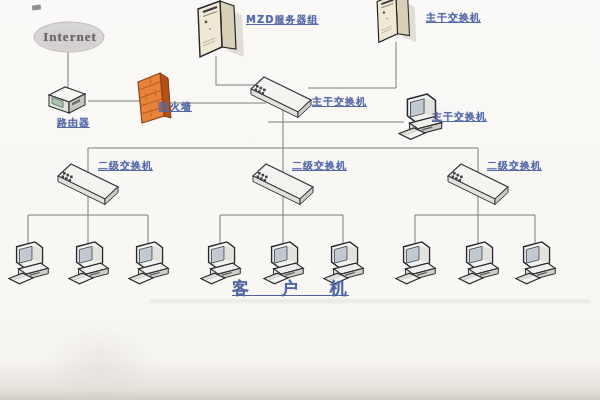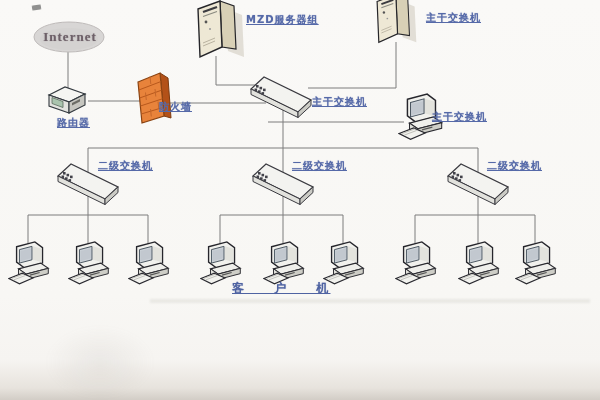--- a/index.html
+++ b/index.html
@@ -10,21 +10,21 @@
   }
   .node{position:absolute;}
   .node svg{display:block;width:100%;height:100%;filter:blur(.3px);}
   #links{position:absolute;left:0;top:0;filter:blur(.3px);}
   .label{
     position:absolute;font-size:10px;font-weight:700;color:#5569a8;
     letter-spacing:1px;white-space:nowrap;line-height:12px;
     text-shadow:0 0 1px rgba(85,105,168,.55);
     text-decoration:underline;
   }
-  .label.clients{font-size:12px;word-spacing:22px;letter-spacing:2px;color:#4f63a2;}
+  .label.clients{font-size:17px;word-spacing:22px;letter-spacing:2px;color:#4f63a2;}
   #internet-label{
     position:absolute;left:36px;top:29px;width:68px;text-align:center;
     font-family:"Liberation Serif","DejaVu Serif",serif;font-size:13px;font-weight:700;
     color:#6e6169;letter-spacing:1px;text-shadow:0 0 1px rgba(110,97,105,.6);
   }
   #artifact-mark{position:absolute;left:32px;top:5px;width:9px;height:5px;
     background:#6d6d6d;opacity:.75;border-radius:1px;transform:rotate(-8deg);filter:blur(.4px);}
   #streak{position:absolute;left:150px;top:299px;width:440px;height:4px;
     background:rgba(150,148,138,.14);filter:blur(1px);}
   #watermark{position:absolute;left:45px;top:325px;width:110px;height:75px;

